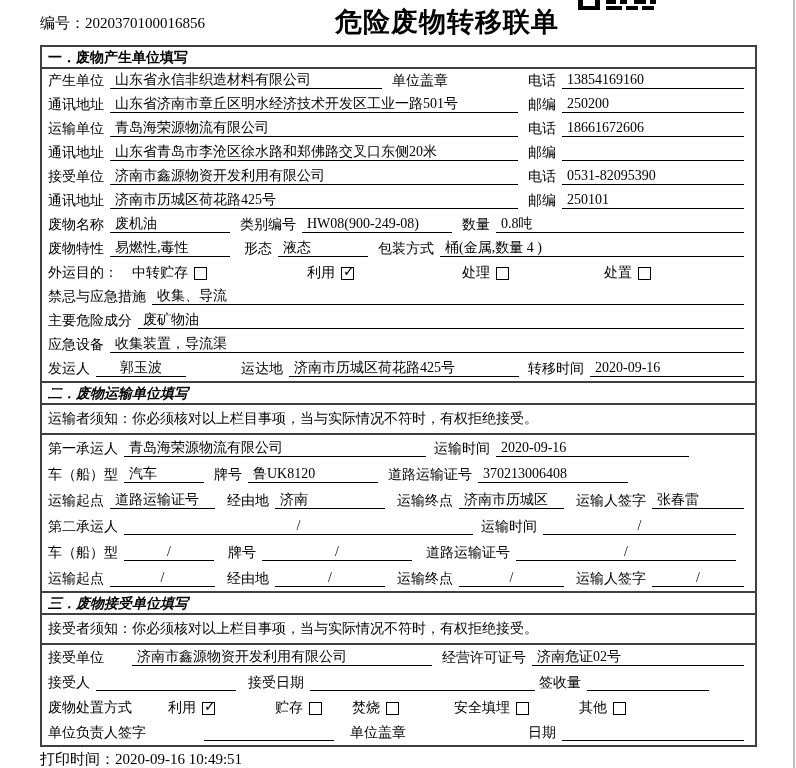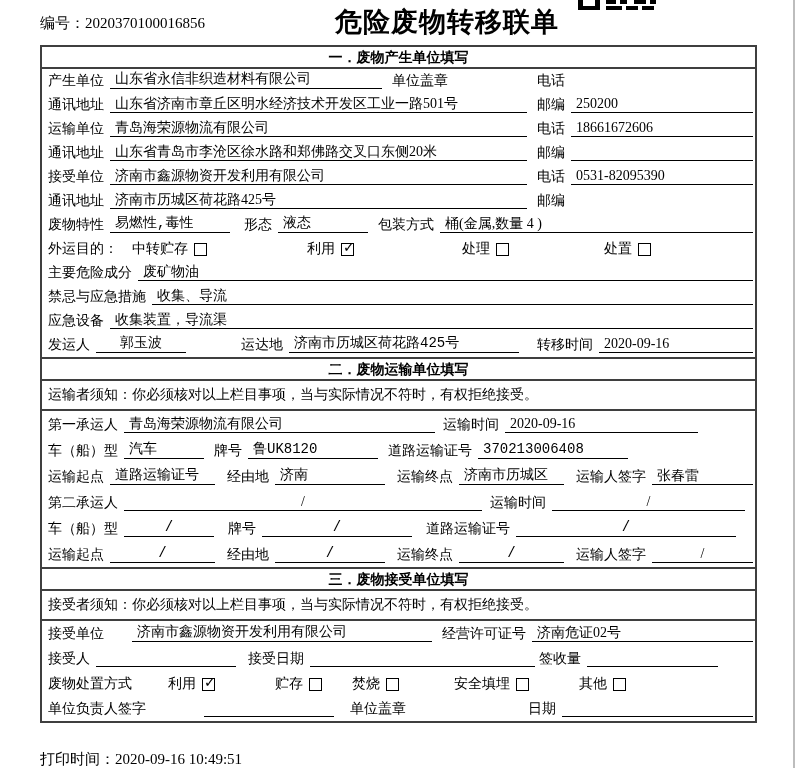--- a/index.html
+++ b/index.html
@@ -24,40 +24,39 @@
 
   .tbl {
     position:absolute; left:40px; top:45px; width:717px;
     border:2px solid #3f3f3f; background:#fff;
   }
   .sec-h {
     height:22px; line-height:20px; padding:0 6px;
     font-weight:bold; font-size:14px;
     font-family:"Liberation Sans","DejaVu Sans",sans-serif;
     border-bottom:2px solid #3f3f3f;
-    text-align:center;
-  }
-  .sec-h.mid { height:24px; border-top:2px solid #3f3f3f; }
+  }
+  .sec-h.mid { height:24px; border-top:2px solid #3f3f3f;font-style:italic; }
   .notice {
     height:30px; line-height:27px; padding:0 6px;
     border-bottom:2px solid #3f3f3f; white-space:nowrap;
   }
   .row {
     display:flex; align-items:flex-end;
-    padding:0 2px 4px 6px; white-space:nowrap;
+    padding:0 11px 4px 6px; white-space:nowrap;
   }
   .h24 { height:24px; } .h25 { height:25px; } .h26 { height:26px; }
   .lbl { white-space:nowrap; margin-right:6px; line-height:17px; }
   .val {
     border-bottom:1px solid #000; padding:0 5px;
     min-height:17px; line-height:17px; white-space:nowrap; overflow:hidden;
   }
   .c { text-align:center; }
   .fill { flex:1 1 auto; }
-  .sp { flex:0 0 auto;font-family:Liberation Mono, monospace; }
+  .sp { flex:0 0 auto; }
   .rgroup { display:flex; align-items:flex-end; margin-left:auto; flex:0 0 auto; }
   .opt { display:inline-flex; align-items:flex-end;justify-content:space-between; }
   .opt .lbl { margin-right:0; }
   .cb {
     display:inline-block; width:13px; height:13px;
     border:1px solid #000; margin-left:6px; position:relative;
     flex:0 0 auto; margin-bottom:1px;
   }
   .cb.checked::after {
     content:"\2713";
@@ -96,20 +95,21 @@
   <div class="tbl">
 
     <div class="sec-h">一．废物产生单位填写</div>
 
     <div class="row h24">
       <span class="lbl">产生单位</span>
       <span class="val sp" style="width:272px">山东省永信非织造材料有限公司</span>
       <span class="lbl" style="margin-left:10px">单位盖章</span>
       <span class="rgroup" style="width:216px">
         <span class="lbl">电话</span>
+        <span class="val fill">13854169160</span>
       </span>
     </div>
 
     <div class="row h24">
       <span class="lbl">通讯地址</span>
       <span class="val fill" style="margin-right:10px">山东省济南市章丘区明水经济技术开发区工业一路501号</span>
       <span class="rgroup" style="width:216px">
         <span class="lbl">邮编</span>
         <span class="val fill">250200</span>
       </span>
@@ -140,23 +140,32 @@
         <span class="lbl">电话</span>
         <span class="val fill">0531-82095390</span>
       </span>
     </div>
 
     <div class="row h24">
       <span class="lbl">通讯地址</span>
       <span class="val fill" style="margin-right:10px">济南市历城区荷花路425号</span>
       <span class="rgroup" style="width:216px">
         <span class="lbl">邮编</span>
-      </span>
-    </div>
-
+        <span class="val fill">250101</span>
+      </span>
+    </div>
+
+    <div class="row h24">
+      <span class="lbl">废物名称</span>
+      <span class="val sp" style="width:120px">废机油</span>
+      <span class="lbl" style="margin-left:10px">类别编号</span>
+      <span class="val sp" style="width:150px">HW08(900-249-08)</span>
+      <span class="lbl" style="margin-left:10px">数量</span>
+      <span class="val fill">0.8吨</span>
+    </div>
 
     <div class="row h24">
       <span class="lbl">废物特性</span>
       <span class="val sp" style="width:120px">易燃性,毒性</span>
       <span class="lbl" style="margin-left:14px">形态</span>
       <span class="val sp" style="width:90px">液态</span>
       <span class="lbl" style="margin-left:10px">包装方式</span>
       <span class="val fill">桶(金属,数量 4 )</span>
     </div>
 
@@ -174,27 +183,27 @@
         <span class="lbl">处理</span>
         <span class="cb"></span>
       </span>
       <span class="opt" style="margin-left:95px">
         <span class="lbl">处置</span>
         <span class="cb"></span>
       </span>
     </div>
 
     <div class="row h24">
+      <span class="lbl">禁忌与应急措施</span>
+      <span class="val fill">收集、导流</span>
+    </div>
+
+    <div class="row h24">
       <span class="lbl">主要危险成分</span>
       <span class="val fill">废矿物油</span>
-    </div>
-
-    <div class="row h24">
-      <span class="lbl">禁忌与应急措施</span>
-      <span class="val fill">收集、导流</span>
     </div>
 
     <div class="row h24">
       <span class="lbl">应急设备</span>
       <span class="val fill">收集装置，导流渠</span>
     </div>
 
     <div class="row h24">
       <span class="lbl">发运人</span>
       <span class="val sp c" style="width:90px">郭玉波</span>

